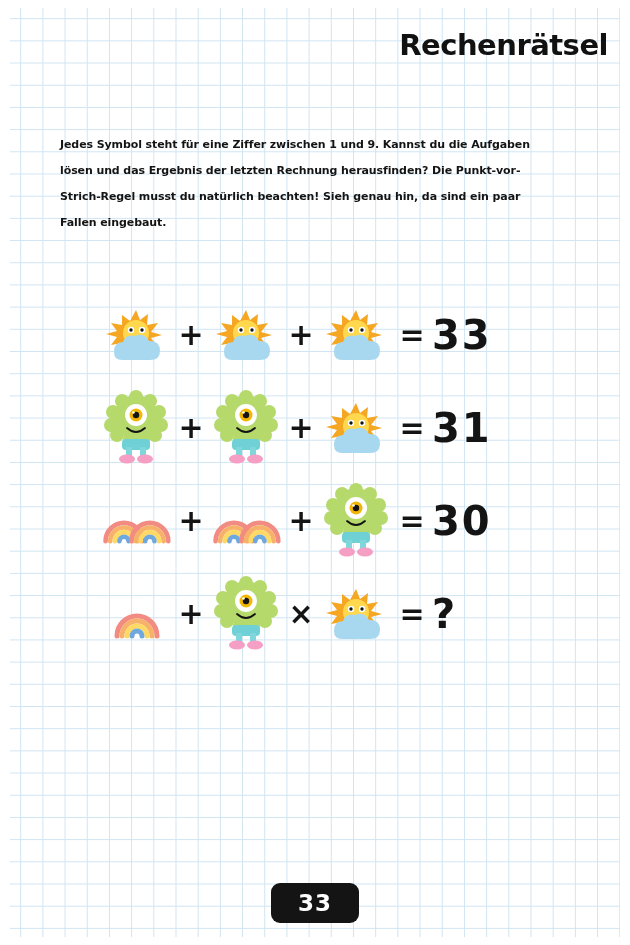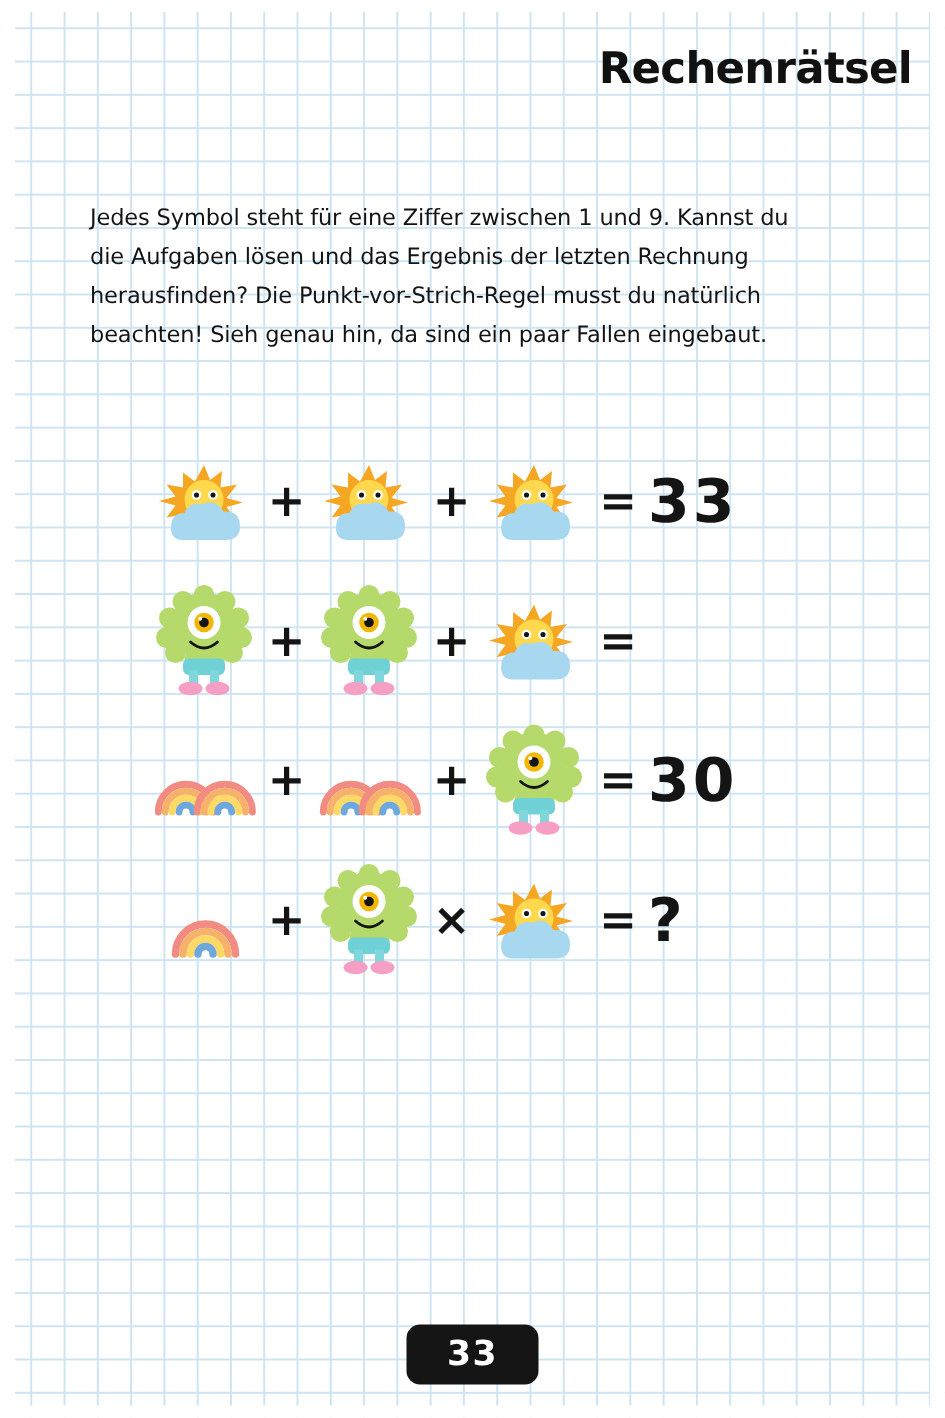--- a/index.html
+++ b/index.html
@@ -50,22 +50,22 @@
     color: #111111;
     white-space: nowrap;
   }
 
   .intro {
     position: absolute;
     left: 60px;
     top: 132px;
     width: 470px;
     font-family: "DejaVu Sans", sans-serif;
-    font-weight: normal;
-    font-size: 15px;
+    font-weight: bold;
+    font-size: 11px;
     line-height: 26px;
     color: #141414;
     letter-spacing: -0.1px;
   }
 
   .equations {
     position: absolute;
     left: 0;
     top: 288px;
     width: 630px;
@@ -268,20 +268,21 @@
             <circle cx="31" cy="26" r="3.2" fill="#ffffff"></circle>
             <circle cx="31" cy="26" r="1.7" fill="#141414"></circle>
             <circle cx="42" cy="26" r="3.2" fill="#ffffff"></circle>
             <circle cx="42" cy="26" r="1.7" fill="#141414"></circle>
             <path d="M32 33 Q36.5 37 41 33" stroke="#141414" stroke-width="1.6" fill="none" stroke-linecap="round"></path>
             <path d="M14 48 Q14 38 23 38 Q26 30 35 32 Q44 28 49 37 Q60 36 60 47 Q60 56 50 56 L22 56 Q14 56 14 48 Z" fill="#a8d8f0"></path>
           </g>
         </svg>
       </div>
       <div class="eqsign">=</div>
+      <div class="result">31</div>
     </div>
 
     <div class="eq-row">
       <div class="slot">
         <svg width="78" height="60" viewBox="0 0 78 60">
           <g fill="none" stroke-linecap="round">
             <path d="M6 52 A20 20 0 0 1 46 52" stroke="#f28b82" stroke-width="5"></path>
             <path d="M11 52 A15 15 0 0 1 41 52" stroke="#f6b26b" stroke-width="5"></path>
             <path d="M16 52 A10 10 0 0 1 36 52" stroke="#ffd966" stroke-width="5"></path>
             <path d="M21 52 A5 5 0 0 1 31 52" stroke="#6fa8dc" stroke-width="5"></path>

